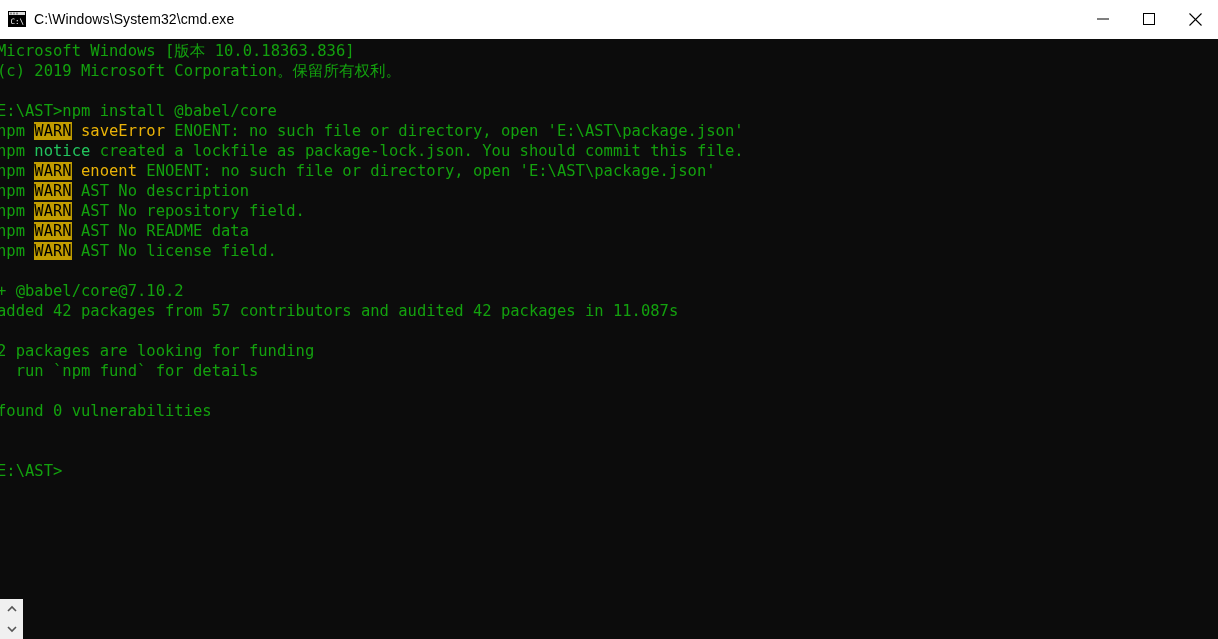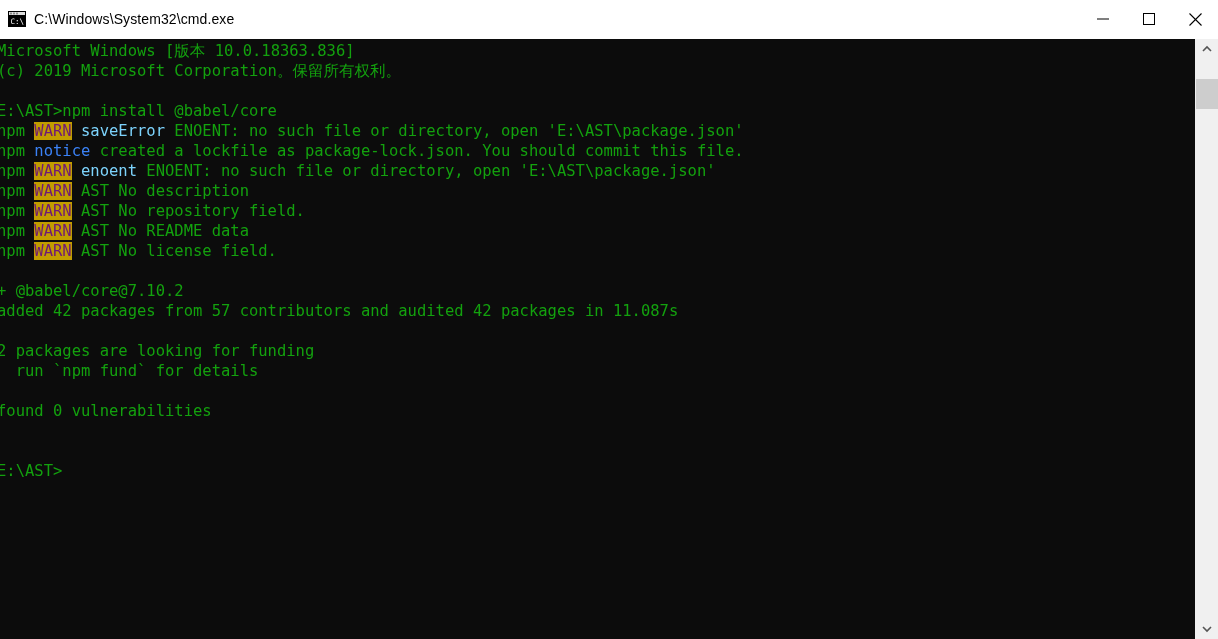--- a/index.html
+++ b/index.html
@@ -68,21 +68,21 @@
     background: #ffffff;
   }
   .wc-btn svg { display:block; }
 
   
   #console-area {
     flex: 1 1 auto;
     position: relative;
     background: #0c0c0c;
     display: flex;
-    flex-direction: row;
+    flex-direction: column;
     overflow: hidden;
   }
   #console-text {
     flex: 1 1 auto;
     position: relative;
     overflow: hidden;
     font-family: "DejaVu Sans Mono", "Liberation Mono", monospace;
     font-size: 15.5px;
     line-height: 20px;
     color: #13a10e;
@@ -92,25 +92,25 @@
   }
   .line {
     height: 20px;
     white-space: pre;
     padding-left: 0px;
     margin-left: -3px;
   }
   .green   { color: #13a10e; }
   .warn-badge {
     background: #c19c00;
-    color: #701a75;
+    color: #000000;
     padding: 0;
   }
-  .magenta { color: #7dd3fc; }
-  .blue    { color: #3b82f6; }
+  .magenta { color: #eab308; }
+  .blue    { color: #22c55e; }
   .blank   { height: 20px; }
 
   
   #scrollbar {
     width: 22px;
     min-width: 22px;
     background: #f0f0f0;
     border-left: 1px solid #f0f0f0;
     position: relative;
     display: flex;

